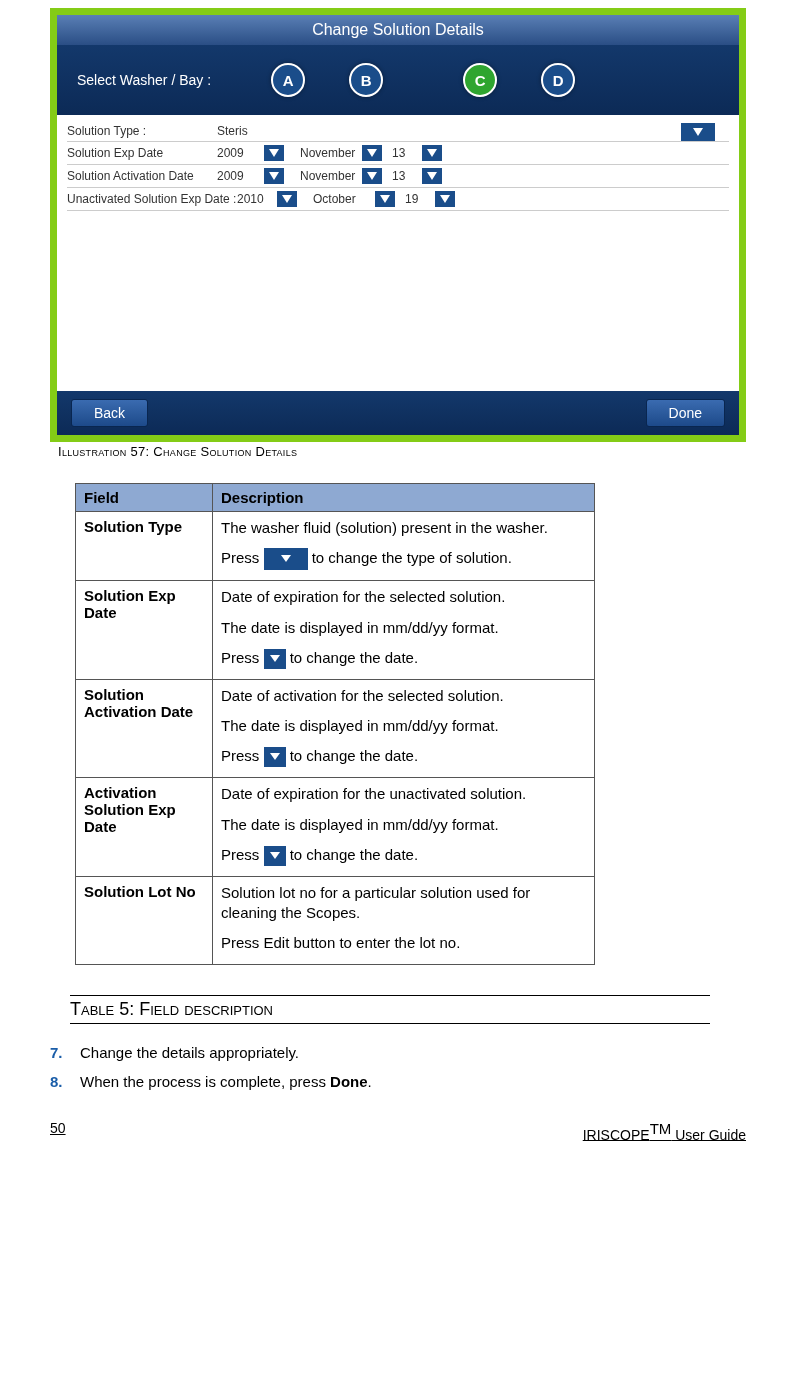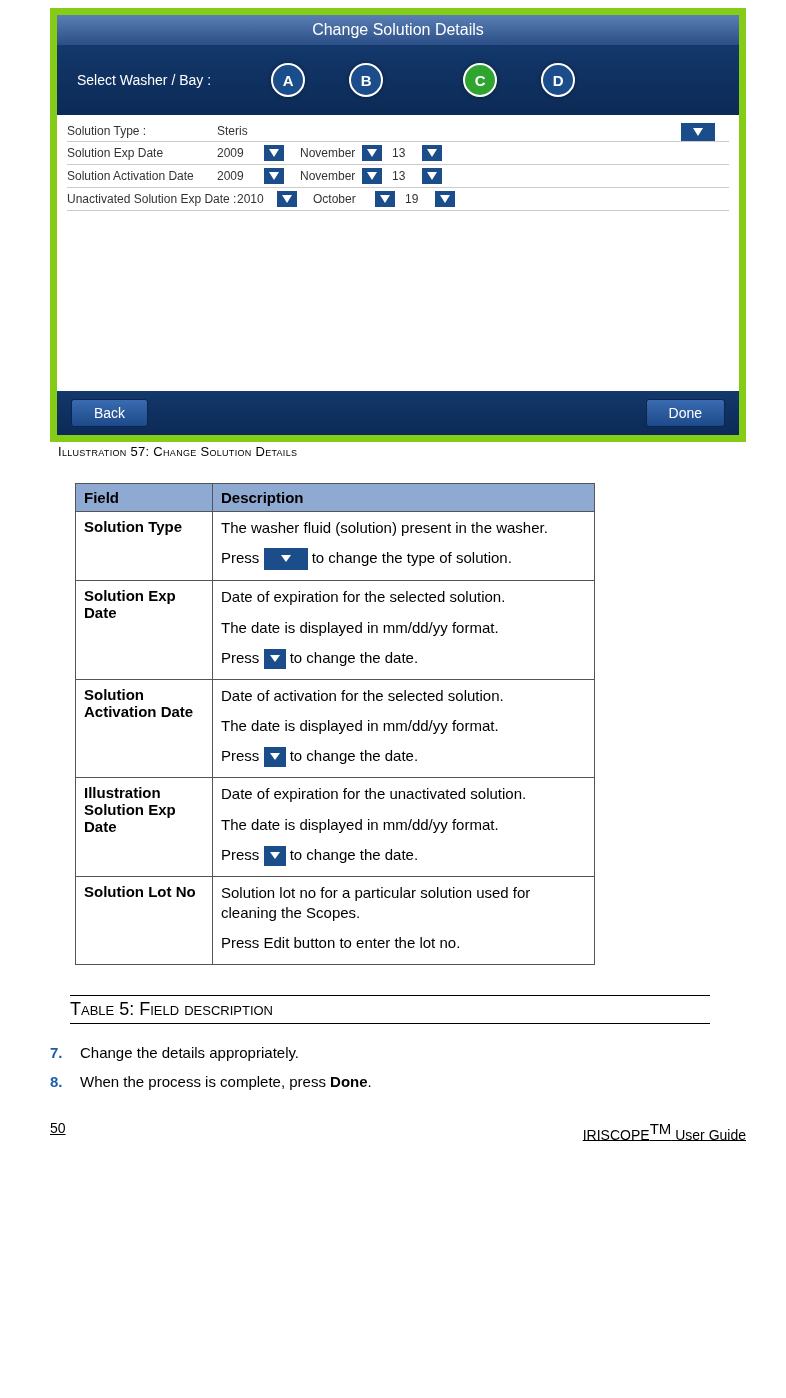--- a/index.html
+++ b/index.html
@@ -318,21 +318,21 @@
     </tr>
     <tr>
       <td class="field">Solution Activation Date</td>
       <td>
         <p>Date of activation for the selected solution.</p>
         <p>The date is displayed in mm/dd/yy format.</p>
         <p><span>Press </span><span class="inline-dd-small"></span><span> to change the date.</span></p>
       </td>
     </tr>
     <tr>
-      <td class="field">Illustration Solution Exp Date</td>
+      <td class="field">Activation Solution Exp Date</td>
       <td>
         <p>Date of expiration for the unactivated solution.</p>
         <p>The date is displayed in mm/dd/yy format.</p>
         <p><span>Press </span><span class="inline-dd-small"></span><span> to change the date.</span></p>
       </td>
     </tr>
     <tr>
       <td class="field">Solution Lot No</td>
       <td>
         <p>Solution lot no for a particular solution used for cleaning the Scopes.</p>

